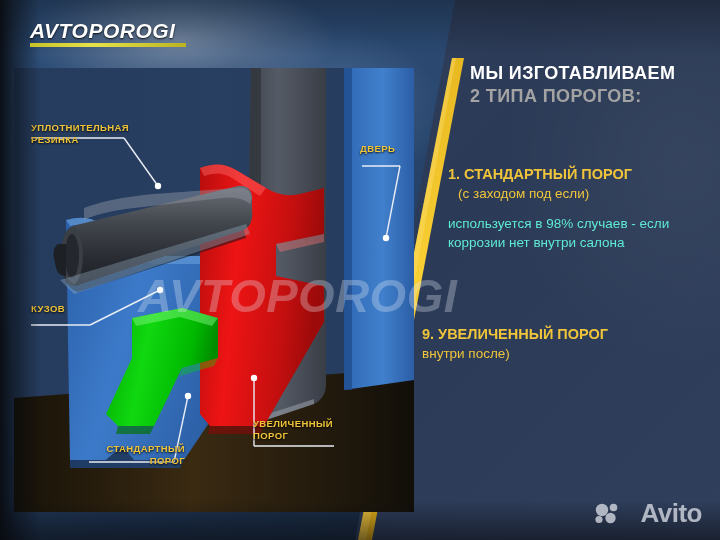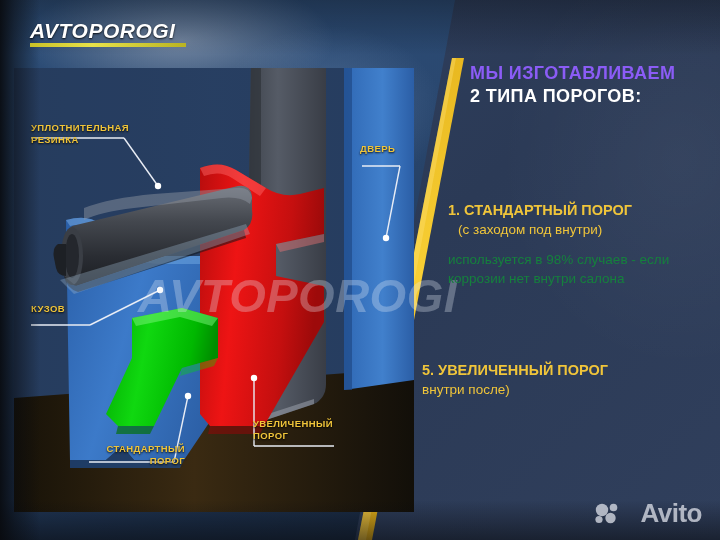--- a/index.html
+++ b/index.html
@@ -39,28 +39,28 @@
   .logo-bar{margin-top:2px;height:4px;width:156px;
     background:linear-gradient(90deg,#c9c227,#e8e24a 40%,#b9b322);}
 
   
   .wm{position:absolute;left:138px;top:272px;font-size:47px;font-weight:bold;font-style:italic;
     color:rgba(232,238,248,.30);letter-spacing:.5px;white-space:nowrap;line-height:1;
     pointer-events:none;}
 
   
   .rp-head{position:absolute;left:470px;top:62px;width:240px;}
-  .rp-head .l1{color:#8b5cf6;font-size:18px;font-weight:bold;letter-spacing:.4px;line-height:1.25;}
-  .rp-head .l2{color:#ffffff;font-size:18px;font-weight:bold;letter-spacing:.4px;line-height:1.25;}
+  .rp-head .l1{color:#ffffff;font-size:18px;font-weight:bold;letter-spacing:.4px;line-height:1.25;}
+  .rp-head .l2{color:#a3a3a3;font-size:18px;font-weight:bold;letter-spacing:.4px;line-height:1.25;}
 
   .block1{position:absolute;left:448px;top:165px;width:262px;}
   .block2{position:absolute;left:404px;top:325px;width:306px;}
-  .b-title{color:#f0c53a;font-size:14.5px;font-weight:bold;line-height:1.35;margin-top:36px;}
+  .b-title{color:#f0c53a;font-size:14.5px;font-weight:bold;line-height:1.35;}
   .b-sub{color:#f0c53a;font-size:13.5px;line-height:1.35;}
-  .b-body{color:#15803d;font-size:13.5px;line-height:1.45;margin-top:11px;}
+  .b-body{color:#5eead4;font-size:13.5px;line-height:1.45;margin-top:11px;}
   .b-indent-1{padding-left:10px;}
   .b-indent-2{padding-left:18px;}
 
   
   .avito{position:absolute;right:18px;bottom:14px;display:flex;align-items:center;gap:20px;opacity:.82;}
   .avito-word{font-size:26px;font-weight:bold;color:#cfd3dd;line-height:1;letter-spacing:-.5px;}
 
   
   .dlabel{position:absolute;color:#f0c53a;font-size:9.5px;font-weight:bold;letter-spacing:.4px;
     line-height:1.25;text-shadow:0 1px 2px rgba(0,0,0,.9);}
@@ -280,26 +280,26 @@
     <div class="logo-bar"></div>
   </div>
 
   <div class="rp-head">
     <div class="l1">МЫ ИЗГОТАВЛИВАЕМ</div>
     <div class="l2">2 ТИПА ПОРОГОВ:</div>
   </div>
 
   <div class="block1">
     <div class="b-title">1. СТАНДАРТНЫЙ ПОРОГ</div>
-    <div class="b-sub b-indent-1">(с заходом под внутри)</div>
+    <div class="b-sub b-indent-1">(с заходом под если)</div>
     <div class="b-body">используется в 98% случаев - если коррозии нет внутри салона</div>
   </div>
 
   <div class="block2">
-    <div class="b-title b-indent-2">5. УВЕЛИЧЕННЫЙ ПОРОГ</div>
+    <div class="b-title b-indent-2">9. УВЕЛИЧЕННЫЙ ПОРОГ</div>
     <div class="b-sub b-indent-2">внутри после)</div>
   </div>
 
   <div class="avito">
     <svg width="26" height="22" viewBox="0 0 26 22">
       <circle cx="8" cy="8" r="6.2" fill="#cfd3dd"></circle>
       <circle cx="19.5" cy="5.5" r="3.8" fill="#cfd3dd"></circle>
       <circle cx="5" cy="17.5" r="3.6" fill="#cfd3dd"></circle>
       <circle cx="16.5" cy="16" r="5.2" fill="#cfd3dd"></circle>
     </svg>

